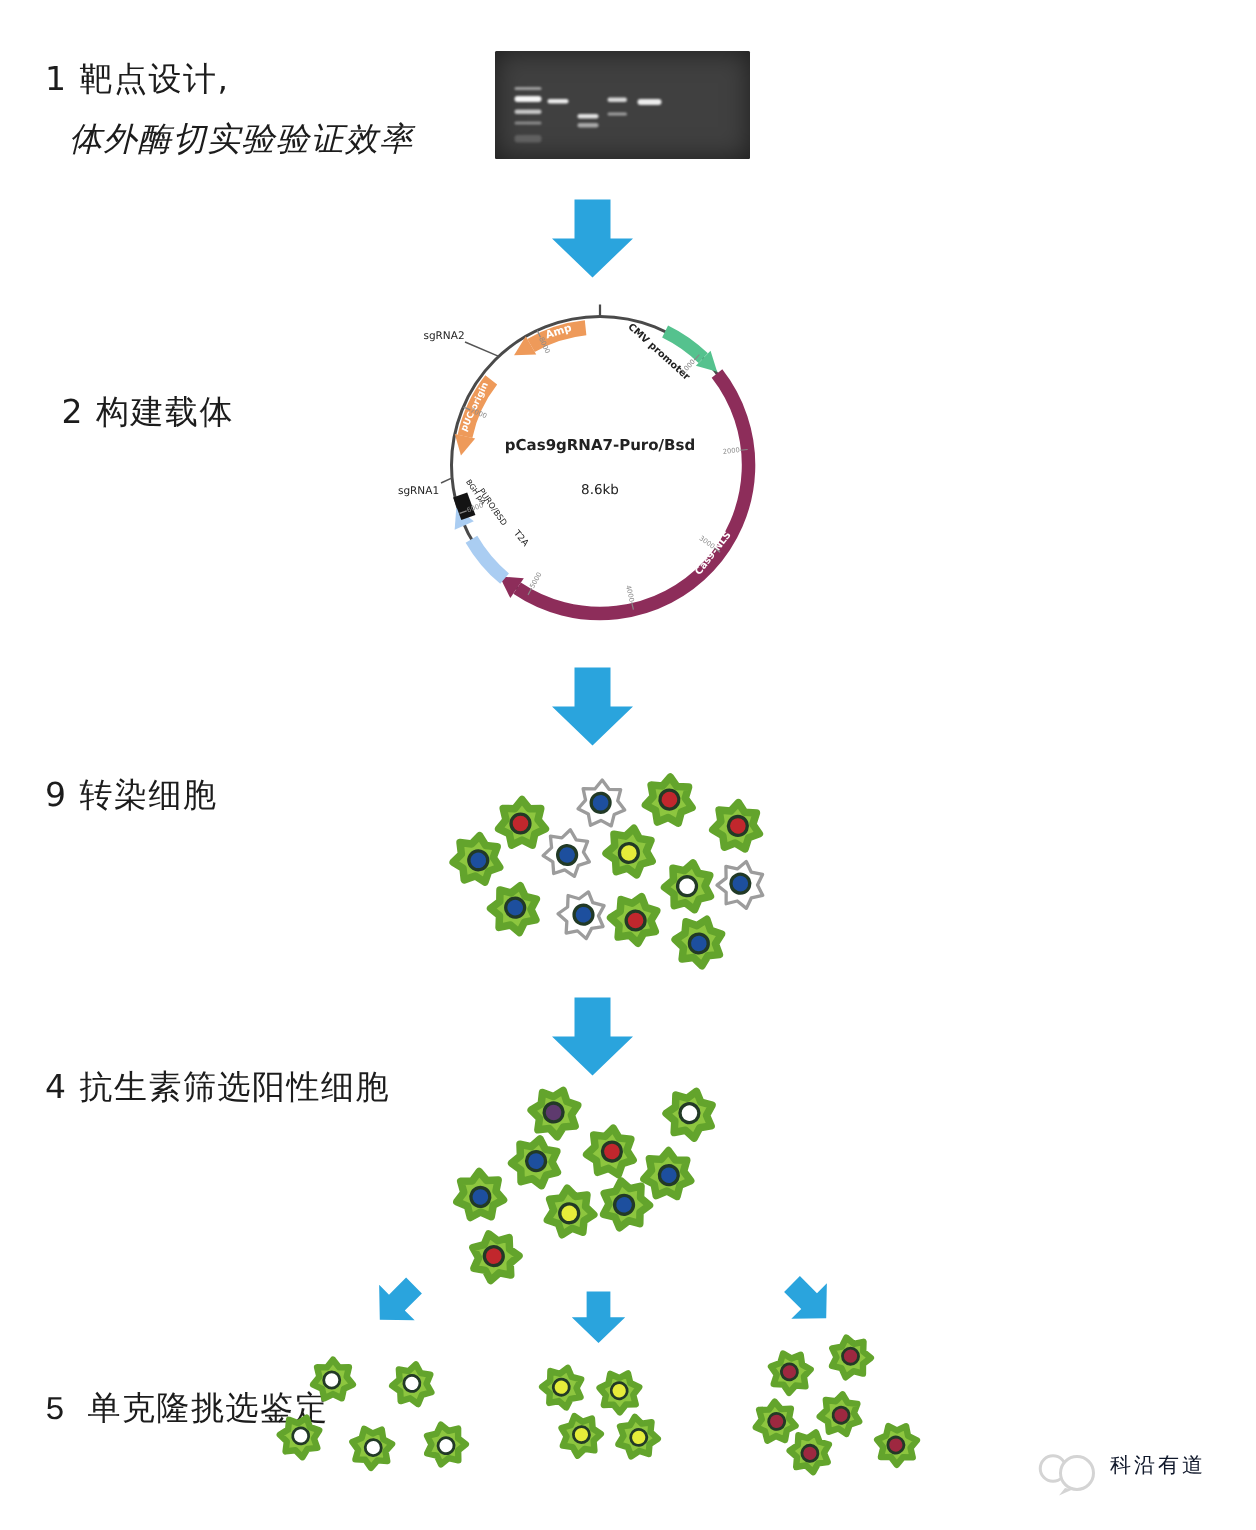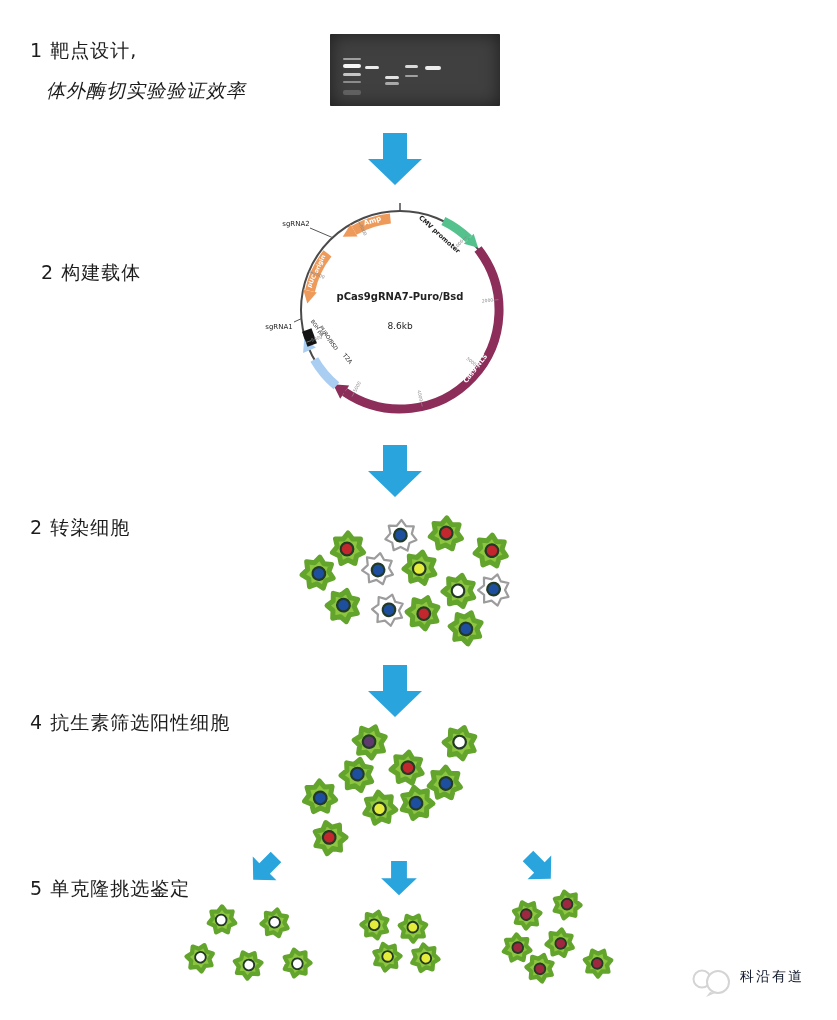--- a/index.html
+++ b/index.html
@@ -1,41 +1,41 @@
 <!DOCTYPE html>
 <html><head>
 <meta charset="utf-8">
 <style>
   html,body{margin:0;padding:0;background:#fff;}
   #canvas{
     position:relative;width:837px;height:1020px;background:#fff;overflow:hidden;
     font-family:"DejaVu Sans","Liberation Sans",sans-serif;color:#1c1c1c;
   }
-  .step-label{position:absolute;font-size:19px;font-weight:500;letter-spacing:1px;white-space:nowrap;}
+  .step-label{position:absolute;font-size:22px;font-weight:500;letter-spacing:1px;white-space:nowrap;}
   #gel{position:absolute;left:330px;top:34px;width:170px;height:72px;background:#404040;
        box-shadow:inset 0 0 18px rgba(0,0,0,.55);border-radius:1px;}
   .band{position:absolute;border-radius:2px;filter:blur(.6px);}
   svg{position:absolute;overflow:visible;}
   #overlay{left:0;top:0;pointer-events:none;}
   .pl-feat-label{font-weight:bold;fill:#ffffff;}
   .pl-out-label{fill:#222222;}
   #watermark{position:absolute;left:688px;top:962px;width:145px;height:42px;}
   #wm-text{position:absolute;left:52px;top:6px;font-size:14px;color:#0f172a;letter-spacing:2px;white-space:nowrap;}
 </style>
 </head>
 <body>
 
 <div id="canvas">
 
   <div class="step-label" style="left:30px;top:38px;">1 靶点设计,</div>
   <div class="step-label" style="left:46px;top:78px;font-style:italic;">体外酶切实验验证效率</div>
   <div class="step-label" style="left:30px;top:260px;margin-left:11px;">2 构建载体</div>
-  <div class="step-label" style="left:30px;top:515px;">2 转染细胞</div>
+  <div class="step-label" style="left:30px;top:515px;">9 转染细胞</div>
   <div class="step-label" style="left:30px;top:710px;">4 抗生素筛选阳性细胞</div>
-  <div class="step-label" style="left:30px;top:876px;">5 单克隆挑选鉴定</div>
+  <div class="step-label" style="left:30px;top:924px;font-family:Liberation Mono, monospace;">5 单克隆挑选鉴定</div>
 
   <div id="gel">
       <div class="band" style="left: 13px; top: 24px; width: 18px; height: 2px; background: rgba(255, 255, 255, 0.5);"></div>
       <div class="band" style="left: 13px; top: 30px; width: 18px; height: 4px; background: rgba(255, 255, 255, 0.95);"></div>
       <div class="band" style="left: 13px; top: 39px; width: 18px; height: 2.5px; background: rgba(255, 255, 255, 0.7);"></div>
       <div class="band" style="left: 13px; top: 47px; width: 18px; height: 2px; background: rgba(255, 255, 255, 0.4);"></div>
       <div class="band" style="left: 13px; top: 56px; width: 18px; height: 5px; background: rgba(255, 255, 255, 0.18);"></div>
       <div class="band" style="left: 35px; top: 32px; width: 14px; height: 3px; background: rgba(255, 255, 255, 0.9);"></div>
       <div class="band" style="left: 55px; top: 42px; width: 14px; height: 3px; background: rgba(255, 255, 255, 0.85);"></div>
       <div class="band" style="left: 55px; top: 48px; width: 14px; height: 2.5px; background: rgba(255, 255, 255, 0.55);"></div>

